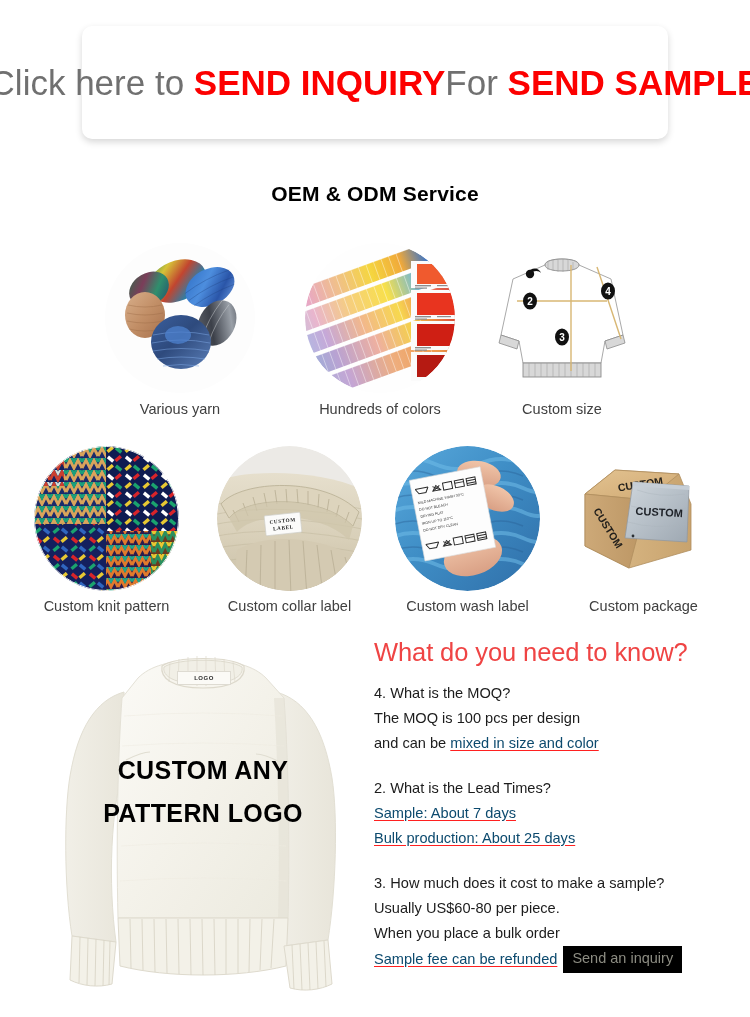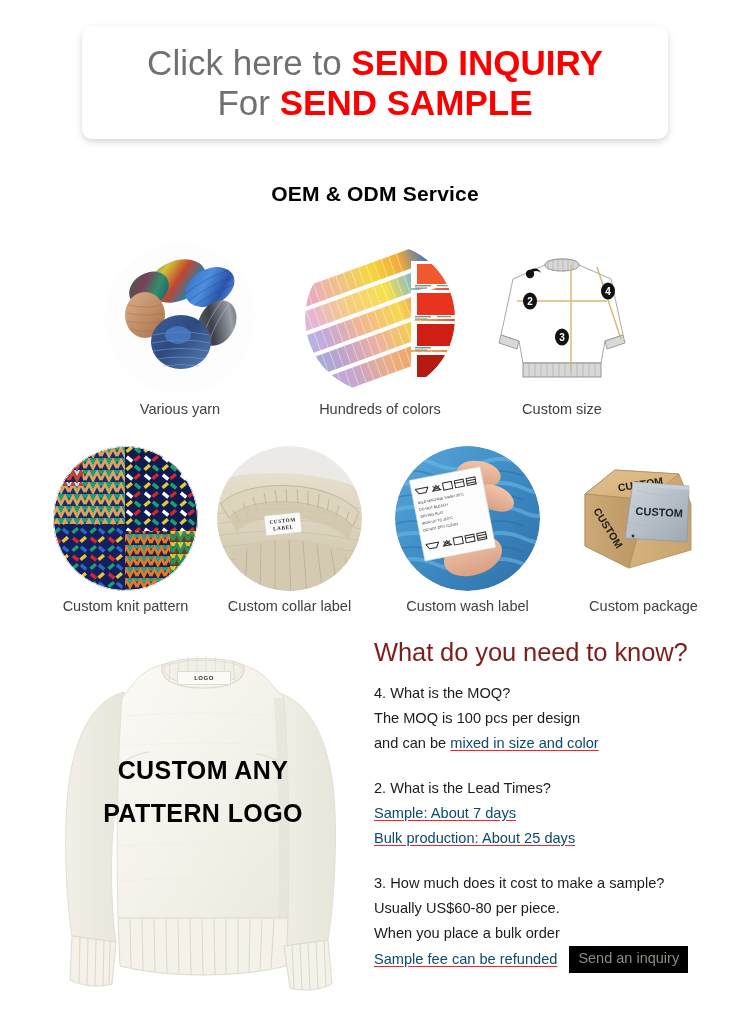--- a/index.html
+++ b/index.html
@@ -20,21 +20,21 @@
   .banner {
     position: absolute;
     left: 82px;
     top: 26px;
     width: 586px;
     height: 113px;
     background: #ffffff;
     border-radius: 10px;
     box-shadow: 0 3px 7px rgba(0,0,0,0.16);
     display: flex;
-    flex-direction: column;
+    flex-direction: row;
     align-items: center;
     justify-content: center;
     box-sizing: border-box;
   }
   .banner-line {
     white-space: nowrap;
     line-height: 1.13;
   }
   .banner-line-1 { font-size: 35px; }
   .banner-line-2 { font-size: 35px; }
@@ -74,21 +74,21 @@
   }
 
   
   .f-yarn    { left: 105px; top: 243px; width: 150px; }
   .f-colors  { left: 300px; top: 243px; width: 160px; }
   .f-size    { left: 487px; top: 243px; width: 150px; }
   .f-yarn .circle, .f-colors .circle, .f-size .circle { width: 150px; height: 150px; }
   .f-yarn .caption, .f-colors .caption, .f-size .caption { margin-top: 8px; }
 
   
-  .f-knit    { left: 48px;  top: 446px; width: 155px; }
+  .f-knit    { left: 29px;  top: 446px; width: 155px; }
   .f-collar  { left: 212px; top: 446px; width: 155px; }
   .f-wash    { left: 390px; top: 446px; width: 155px; }
   .f-package { left: 566px; top: 446px; width: 155px; }
   .f-knit .circle, .f-collar .circle, .f-wash .circle, .f-package .circle {
     width: 145px; height: 145px;
   }
   .f-knit .caption, .f-collar .caption, .f-wash .caption, .f-package .caption { margin-top: 7px; }
 
   
   .yarn-bg { position:absolute; inset:0; background:#fdfdfd; }
@@ -138,21 +138,21 @@
 
   
   .faq {
     position: absolute;
     left: 374px;
     top: 638px;
     width: 372px;
   }
   .faq-title {
     font-size: 25.5px;
-    color: #7f1d1d;
+    color: #ef4444;
     font-weight: 400;
     margin: 0 0 14px 0;
     white-space: nowrap;
     letter-spacing: -0.1px;
   }
   .faq-line {
     font-size: 14.6px;
     line-height: 25px;
     color: #1c1c1c;
     white-space: nowrap;
@@ -160,21 +160,21 @@
   .faq-gap { height: 20px; }
   .hl {
     color: #0c4a6e;
     text-decoration: underline;
     text-decoration-color: #ff2020;
     text-underline-offset: 2px;
   }
   .faq-row-inline {
     display: flex;
     align-items: center;
-    gap: 12px;
+    gap: 6px;
   }
   .inquiry-btn {
     display: inline-block;
     background: #000000;
     color: #8c8c82;
     font-size: 14.5px;
     padding: 5px 9px 6px 9px;
     white-space: nowrap;
     border: none;
     font-family: "Liberation Sans", sans-serif;

